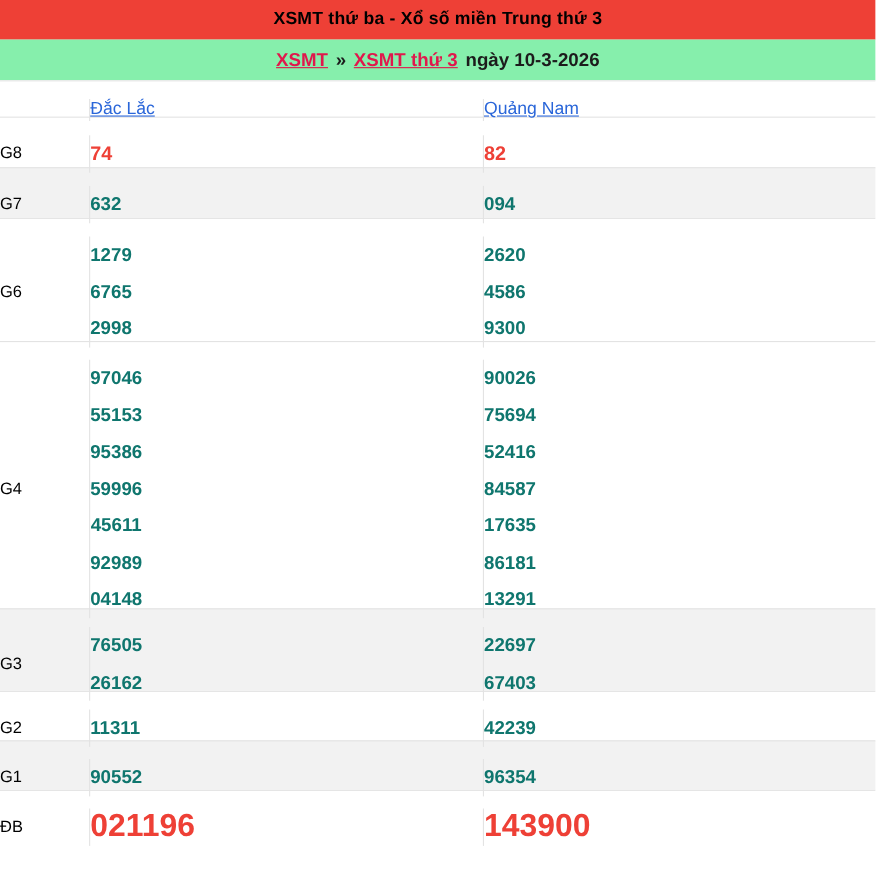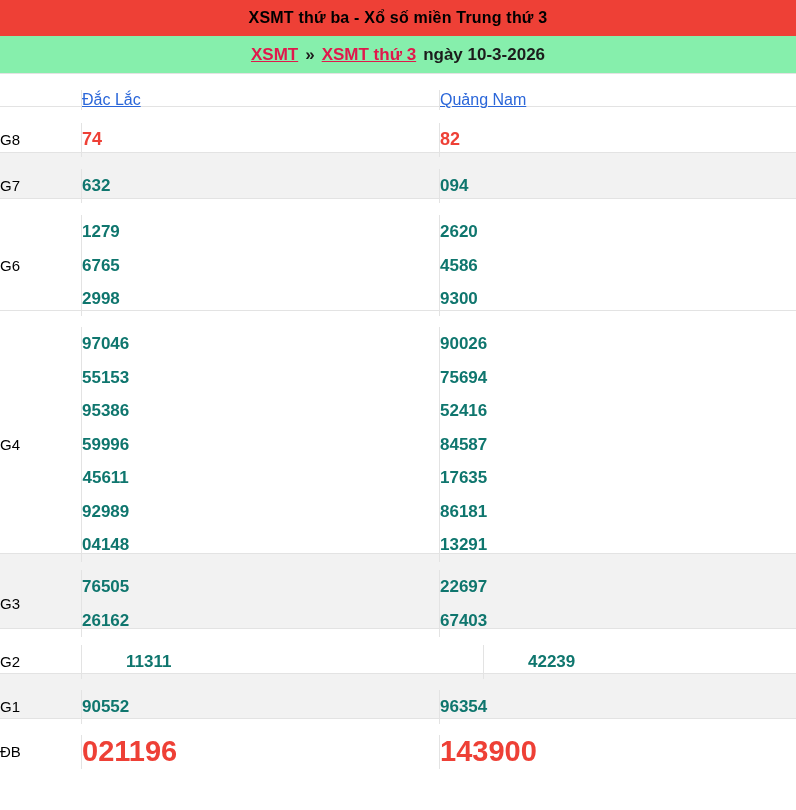--- a/index.html
+++ b/index.html
@@ -56,21 +56,21 @@
   }
   .row.red .cell.val { color: #ee4036; }
   .r-head  { height: 33px; }
   .r-g8    { height: 46px; }
   .r-g8 .cell.val { font-size: 18px; }
   .r-g7    { height: 46px; }
   .r-g6    { height: 112px; }
   .r-g5    { height: 42px; }
   .r-g4    { height: 243px; }
   .r-g3    { height: 75px; }
-  .r-g2    { height: 45px; gap: 44px; }
+  .r-g2    { height: 45px; }
   .r-g1    { height: 45px; }
   .r-db    { height: 50px; }
   .r-db .cell.val { font-size: 29px; }
   .prov-link {
     color: #2a66d9; font-size: 16px; font-weight: 400;
     text-decoration: underline; cursor: pointer; line-height: 20px;
   }
 </style>
 </head>
 <body>

